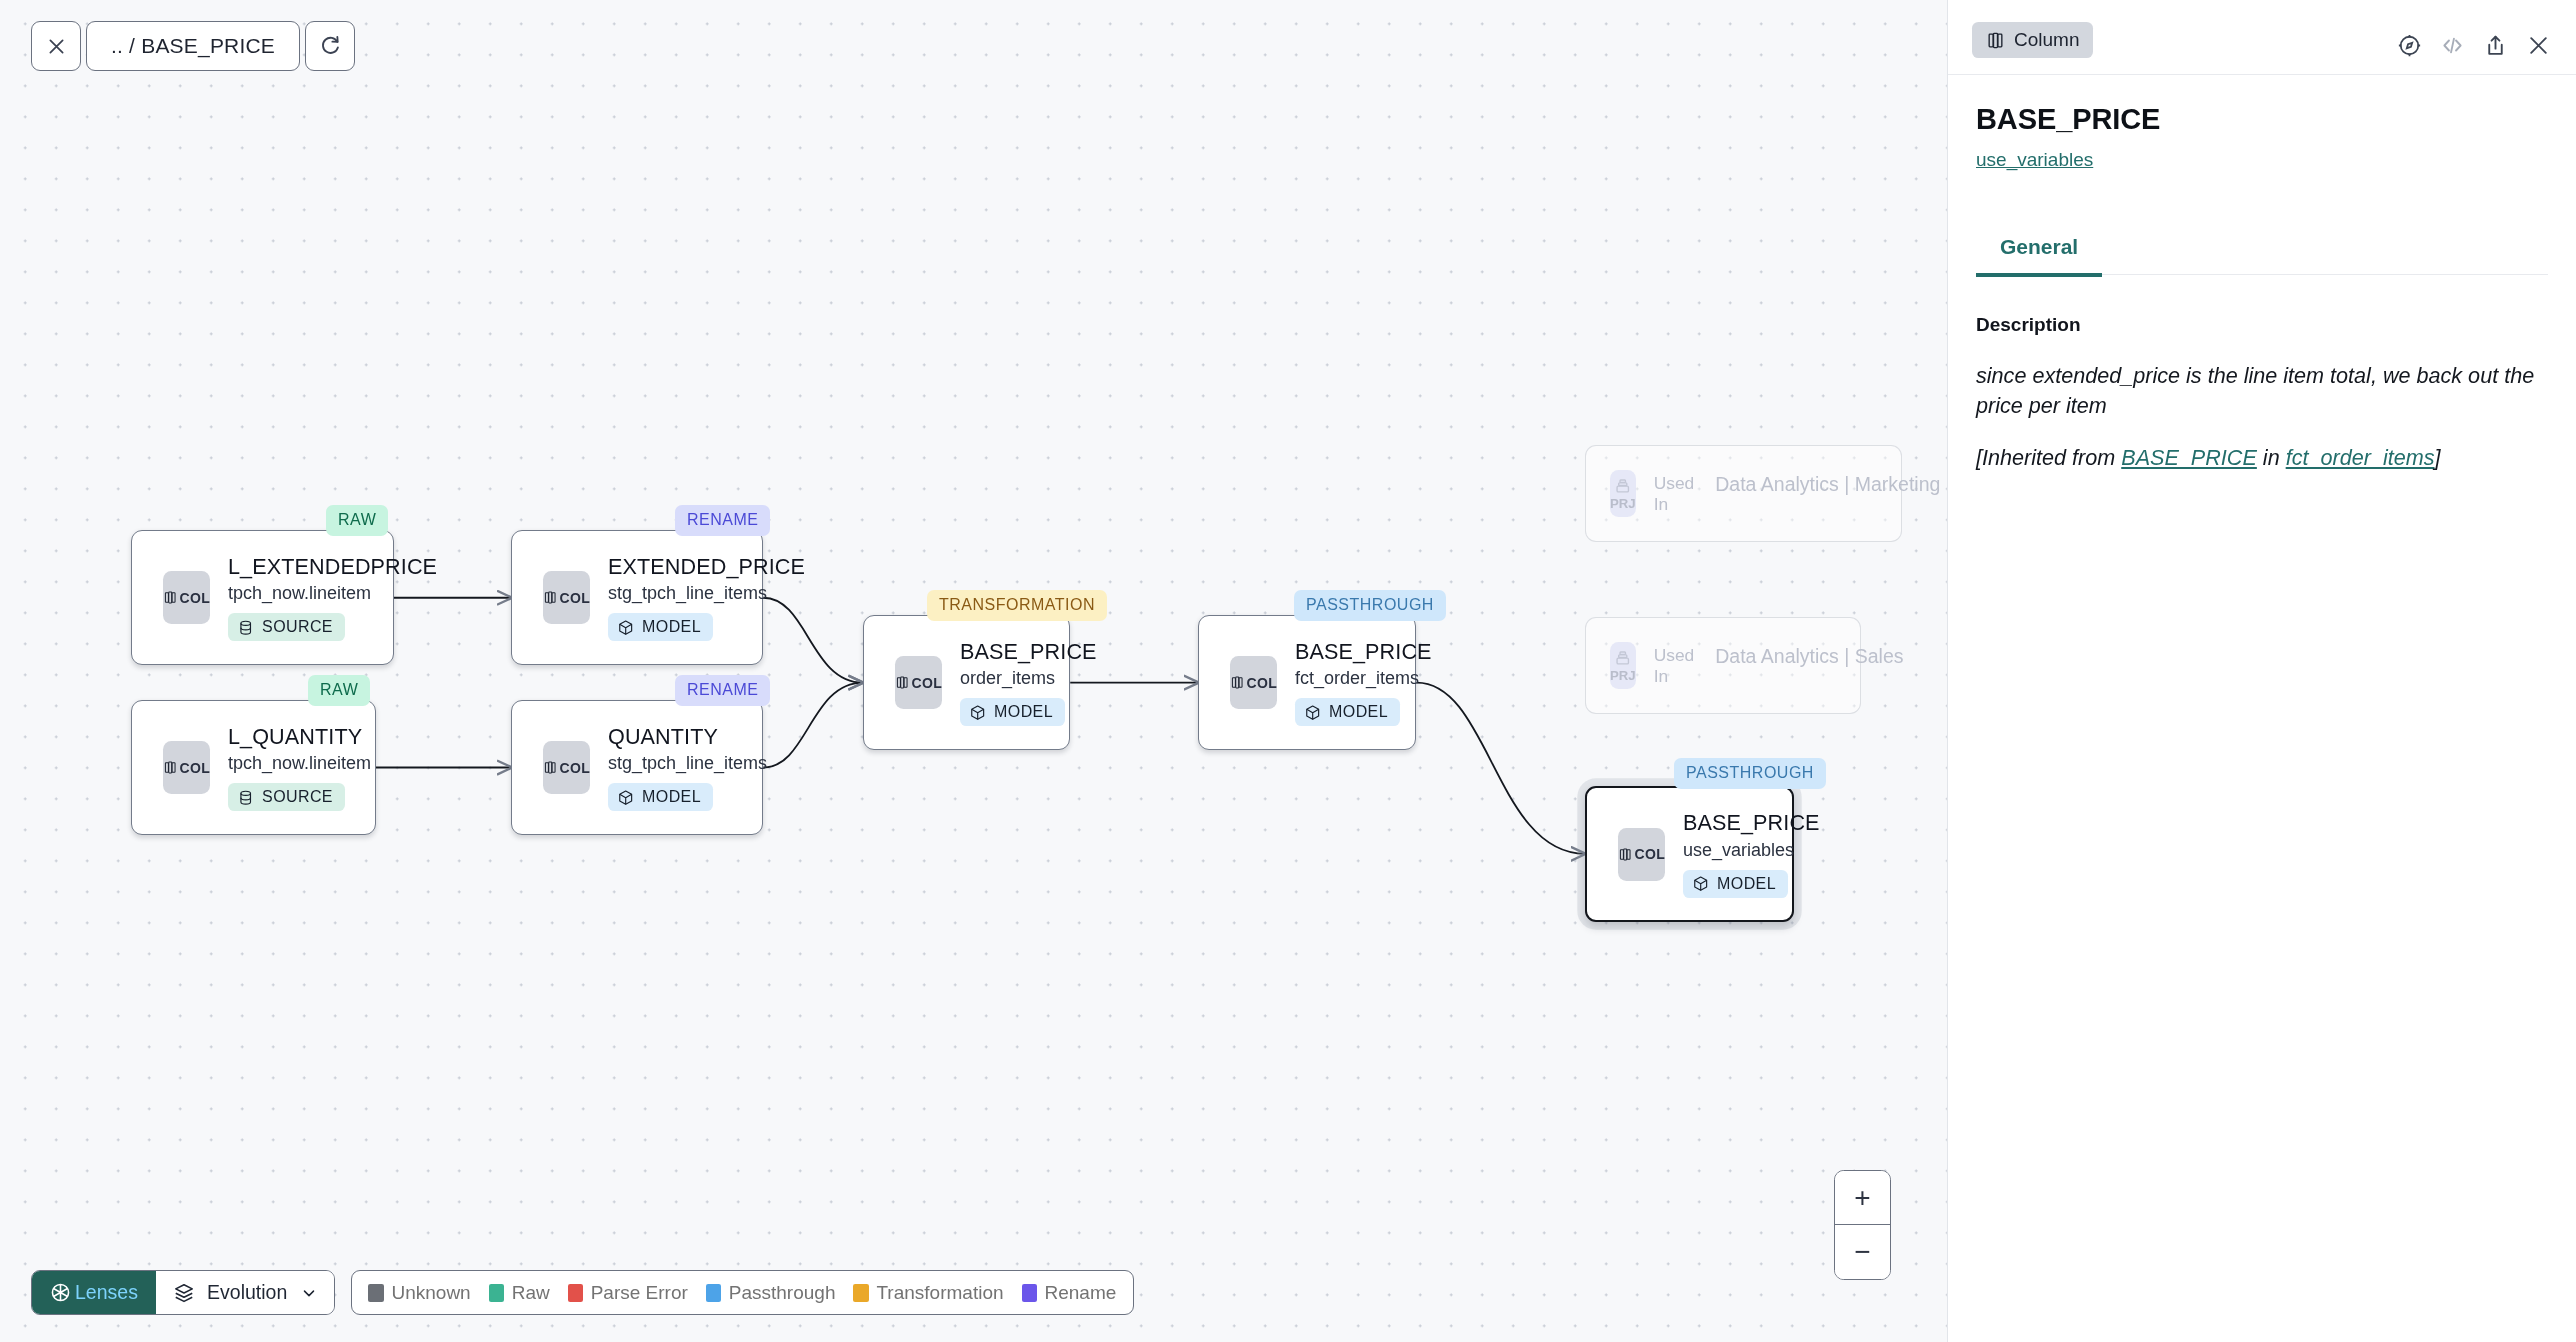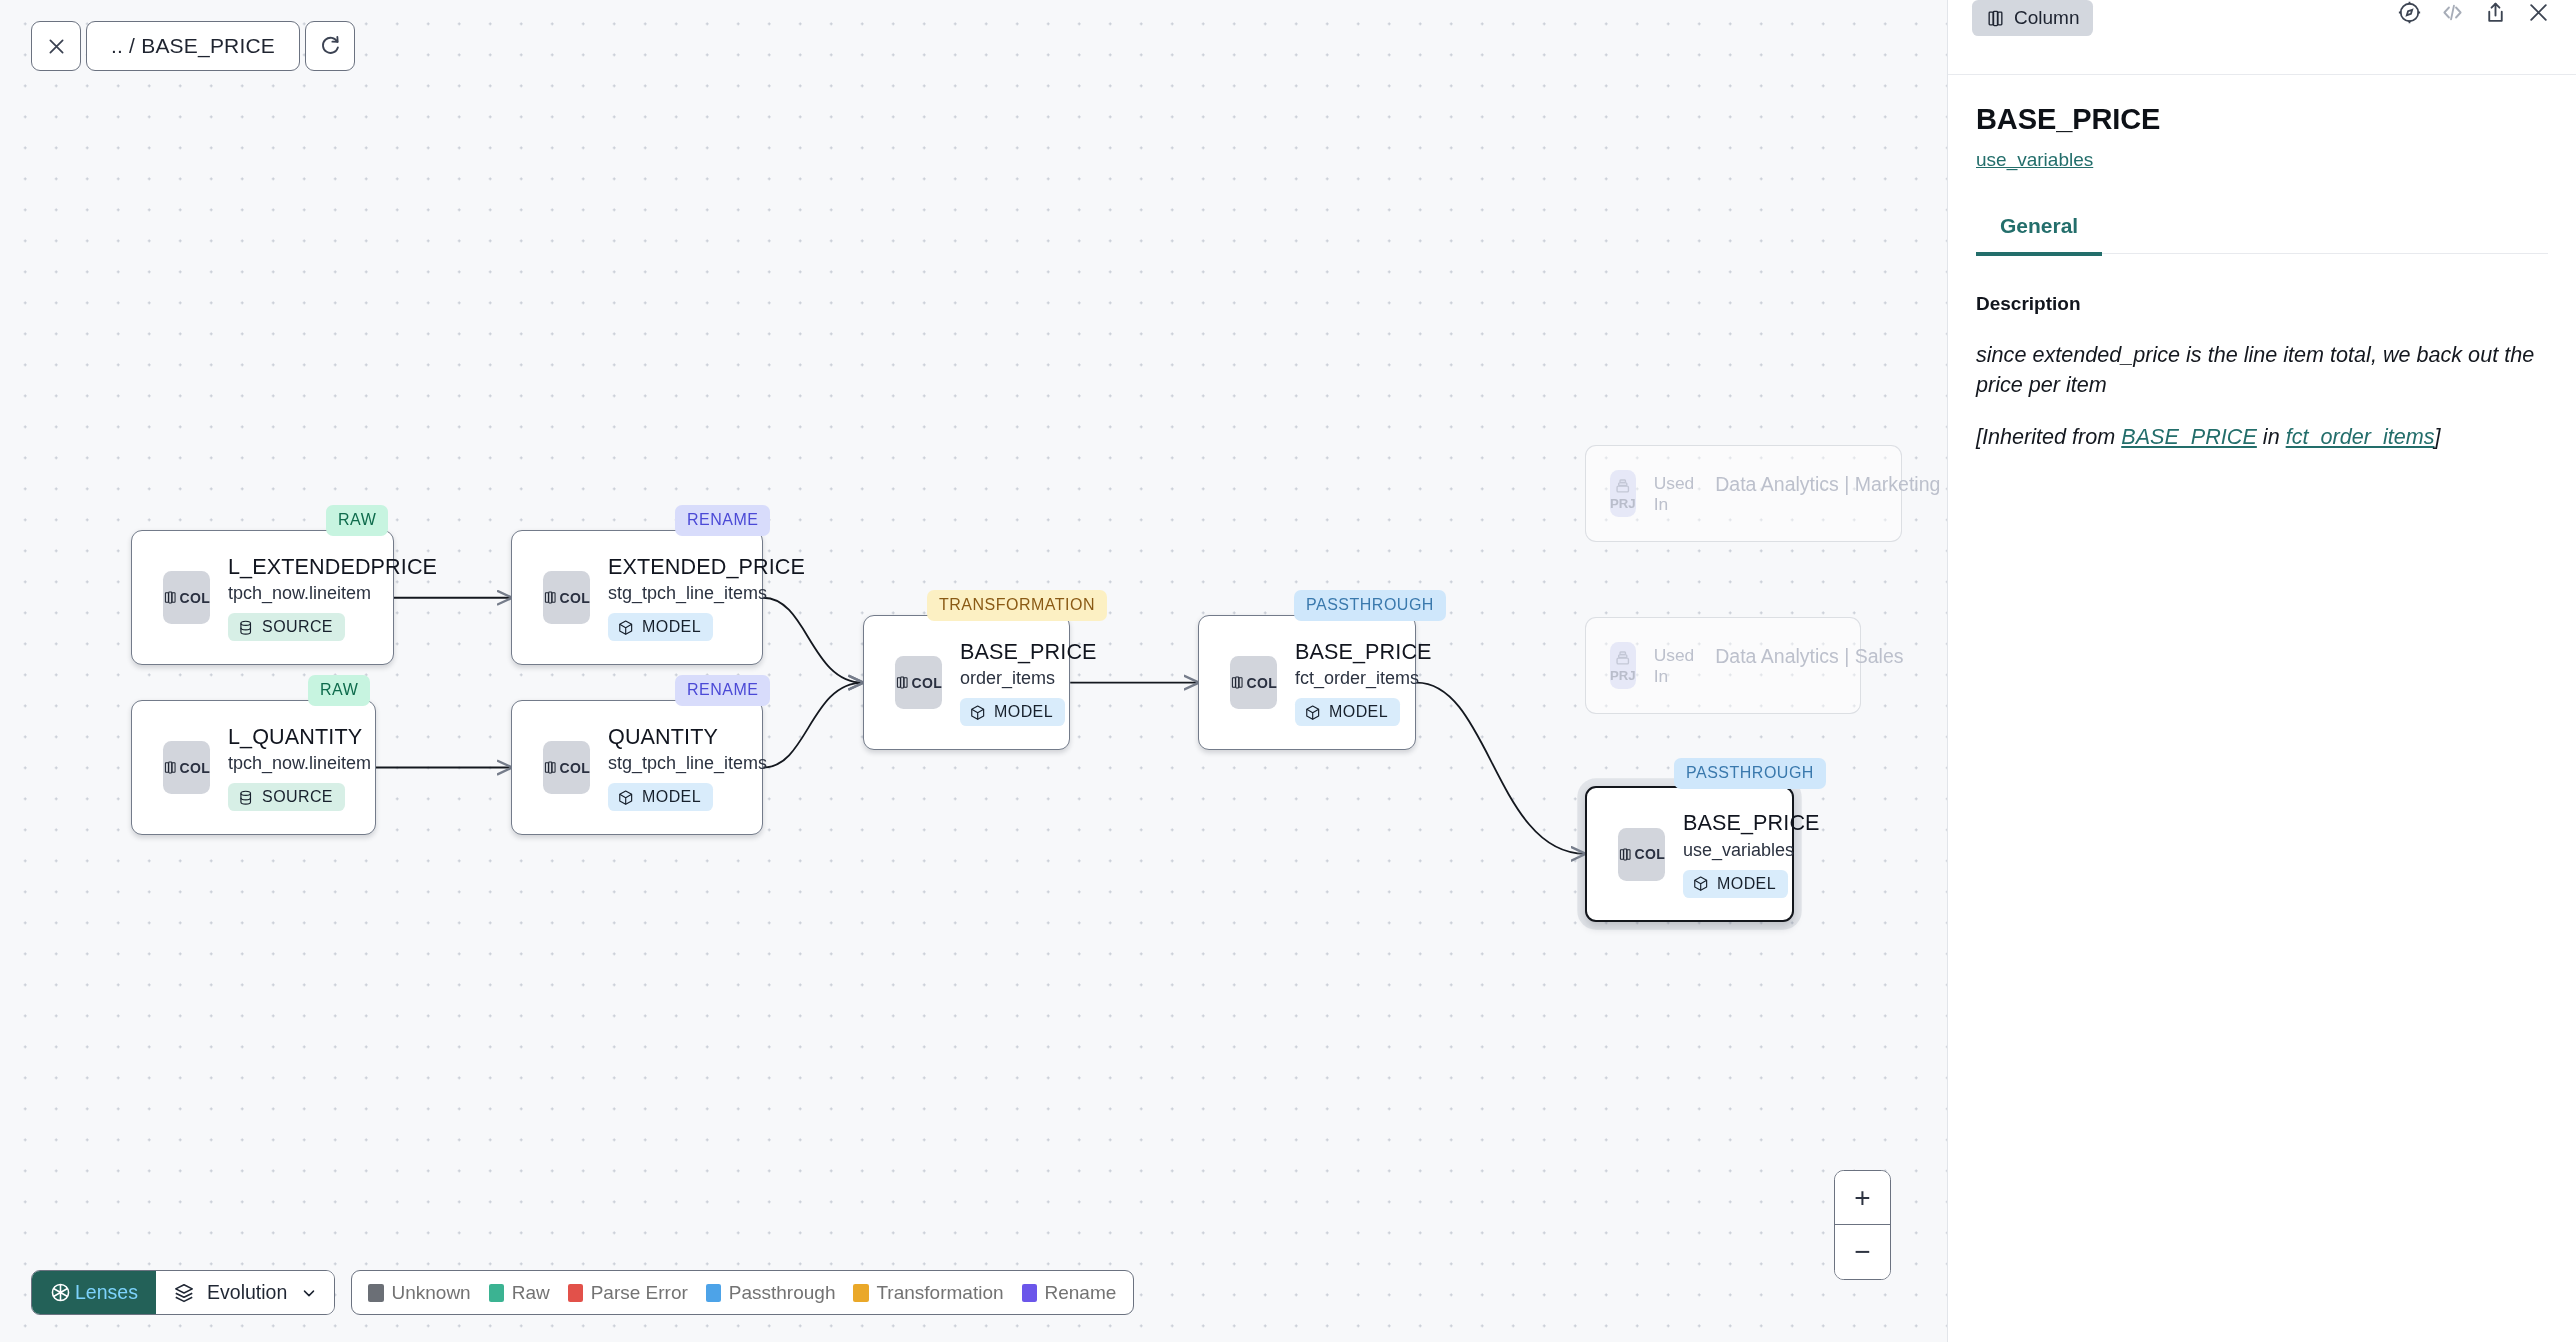--- a/index.html
+++ b/index.html
@@ -119,36 +119,36 @@
     cursor: pointer; font-family: inherit;
   }
   .zoomctl button:first-child { border-bottom: 1.1px solid #6b7280; }
 
   
   #panel {
     width: 629px; height: 1343px; background: #ffffff;
     border-left: 1.1px solid #e2e5ea; display: flex; flex-direction: column; flex: 0 0 auto;
   }
   .p-head {
-    height: 75px; display: flex; align-items: flex-start; justify-content: space-between;
+    height: 75px; display: flex; align-items: flex-end; justify-content: space-between;
     padding: 0 25px 16px 24px; border-bottom: 1.1px solid #e8eaee;
   }
   .kindchip {
     background: #d3d7de; border-radius: 6.3px; padding: 7px 14px;
     display: flex; align-items: center; gap: 9px; font-size: 19px; color: #1d2330;
   }
   .p-icons { display: flex; align-items: center; gap: 18px; }
   .p-icons .ic { cursor: pointer; display: flex; align-items: center; }
   .p-body { padding: 28px 28px 0 28px; }
   .p-title { font-size: 29px; font-weight: 700; color: #0d1117; letter-spacing: -0.1px; }
   .p-link {
     display: inline-block; margin-top: 12.5px; font-size: 19px;
     color: #236e6b; text-decoration: underline; cursor: pointer;
   }
-  .tabs { margin-top: 43px; border-bottom: 1.7px solid #e8eaee; display: flex; padding-left: 0; }
+  .tabs { margin-top: 64px; border-bottom: 1.7px solid #e8eaee; display: flex; padding-left: 0; }
   .tab {
     font-size: 21px; font-weight: 600; color: #236e6b; padding: 0 24px 14px 24px;
     border-bottom: 4.2px solid #236e6b; margin-bottom: -2.8px; cursor: pointer;
   }
   .sec-h { margin-top: 39px; font-size: 19px; font-weight: 700; color: #11151d; }
   .desc {
     margin-top: 25px; font-size: 21.6px; font-style: italic; color: #14181f;
     line-height: 1.42; max-width: 564px;
   }
   .desc .inh { display: block; margin-top: 21px; }

